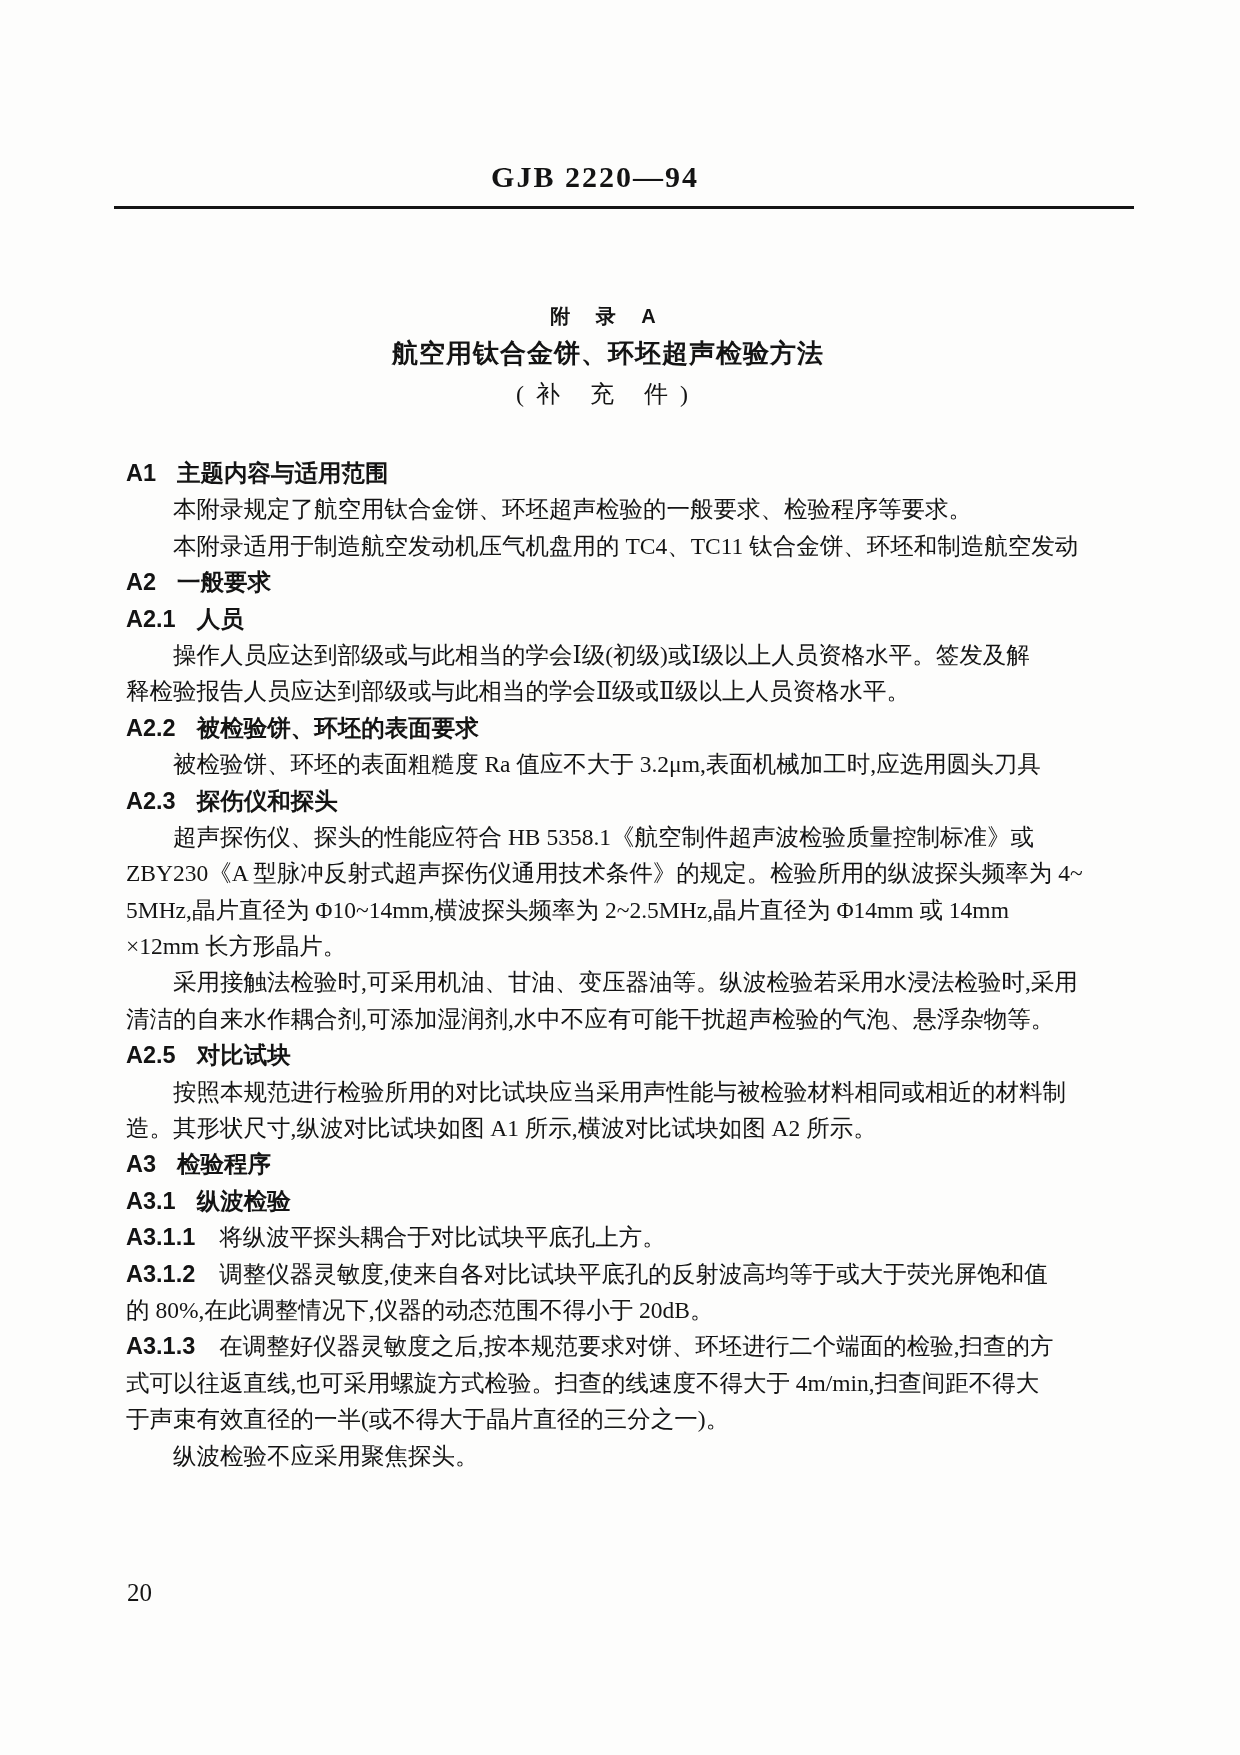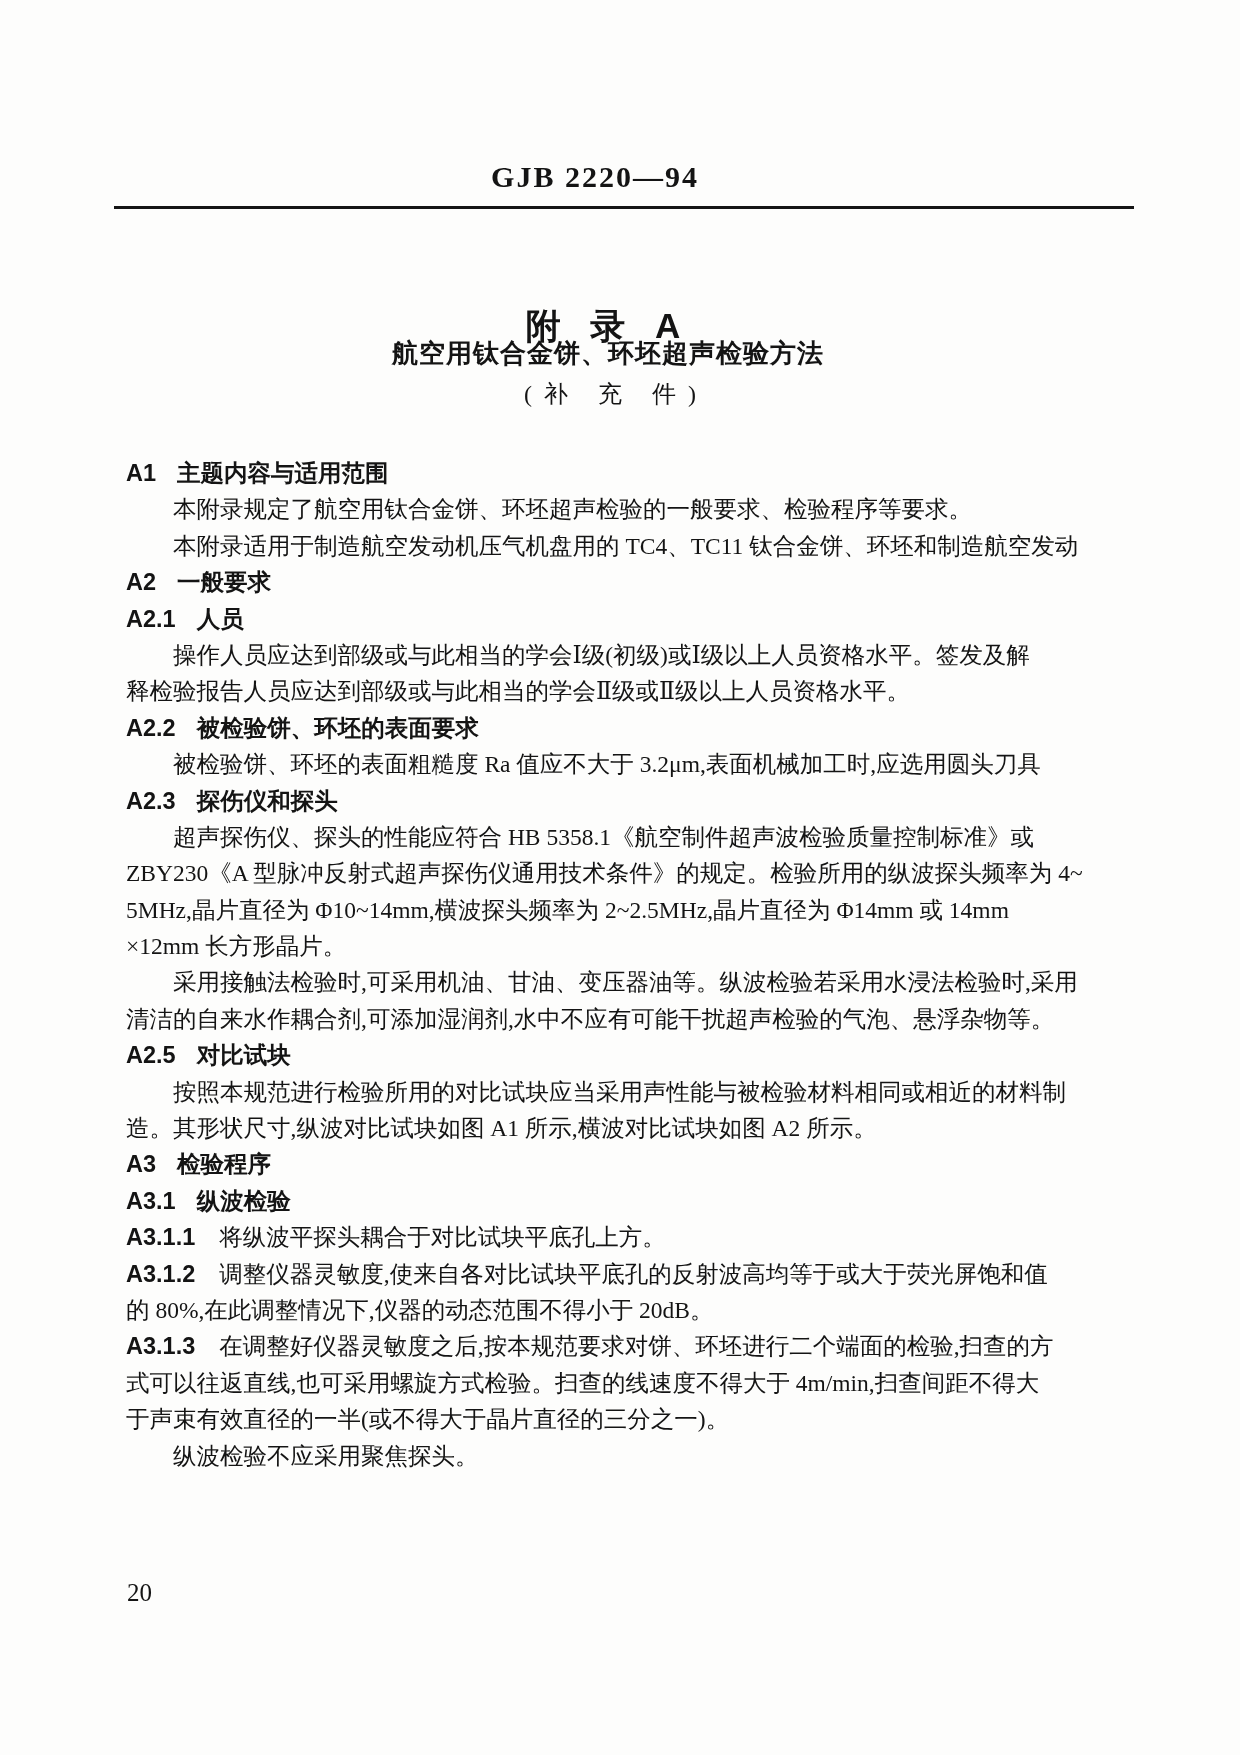--- a/index.html
+++ b/index.html
@@ -30,37 +30,36 @@
   .titles{
     position:absolute;
     top:0; left:0; width:1216px;
     text-align:center;
   }
   .appendix-label{
     position:absolute;
     top:303px; left:0; width:100%;
     font-family:"Liberation Sans","DejaVu Sans",sans-serif;
     font-weight:700;
-    font-size:35px;
+    font-size:20px;
     letter-spacing:10px;
   }
   .doc-title{
     position:absolute;
     top:336px; left:0; width:100%;
     font-family:"Liberation Sans","DejaVu Sans",sans-serif;
     font-weight:700;
     font-size:26px;
     letter-spacing:1px;
   }
   .doc-subtitle{
     position:absolute;
     top:378px; left:0; width:100%;
     font-size:24px;
     letter-spacing:12px;
-    padding-left:8px;
   }
   .doc-body{
     position:absolute;
     top:455px; left:126px;
     width:1014px;
   }
   .line{
     height:36.4px;
     line-height:36.4px;
     font-size:23.5px;

